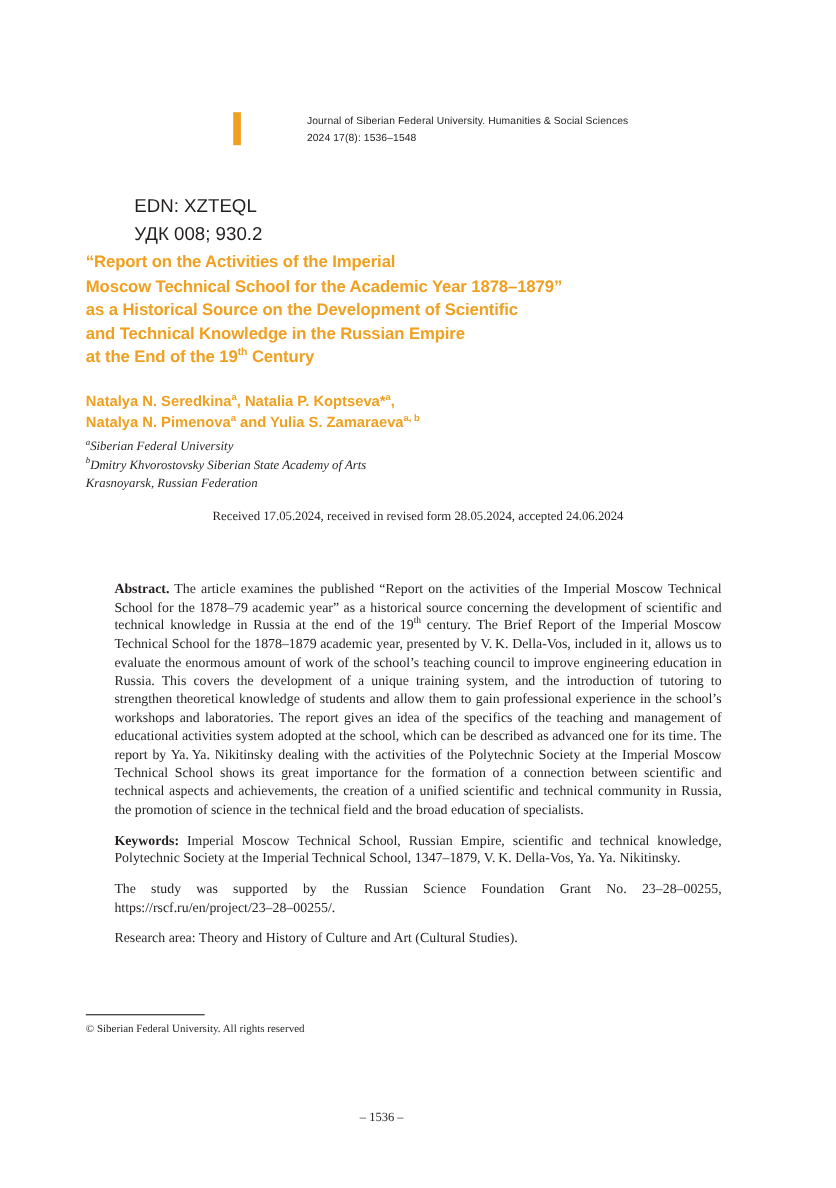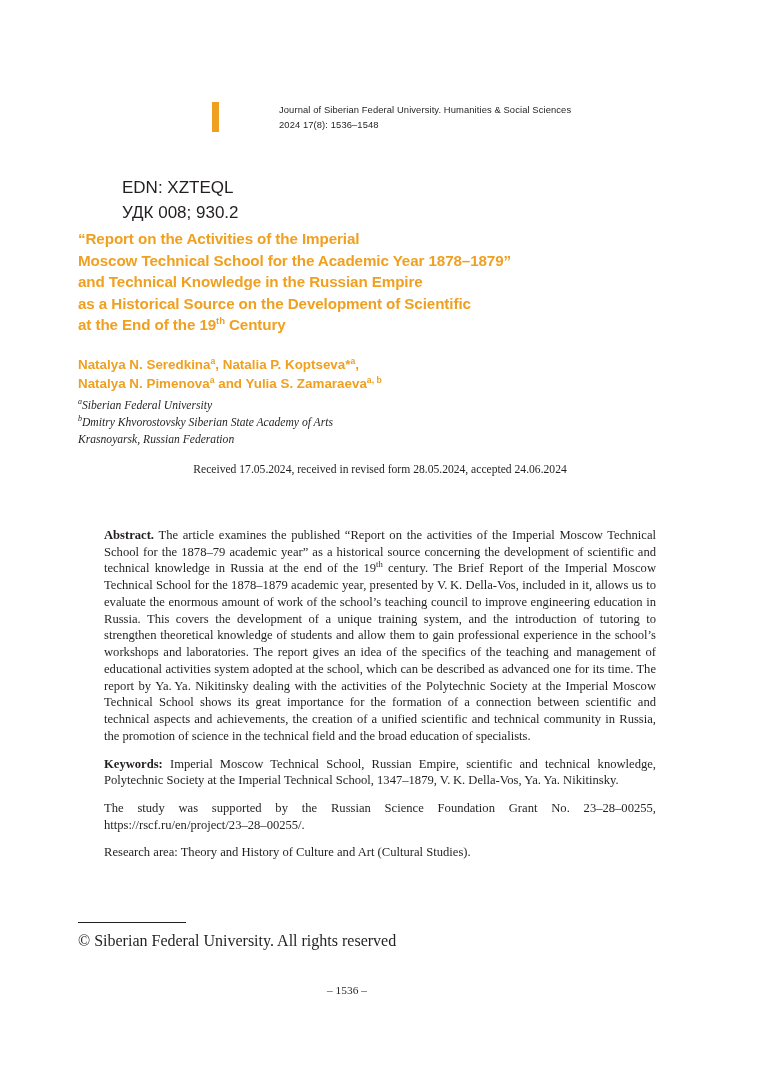--- a/index.html
+++ b/index.html
@@ -154,32 +154,32 @@
     top: 922px;
     width: 108px;
     height: 1px;
     background: #231f20;
   }
   .footnotes {
     position: absolute;
     left: 78px;
     top: 928px;
     width: 600px;
-    font-size: 16px;
+    font-size: 10px;
     line-height: 1.62;
     color: #231f20;
   }
   .footnotes .fn-row { display: block; white-space: nowrap; }
   .fn-star { display: inline-block; width: 14px; }
 
   
   .page-number {
     position: absolute;
     left: 0;
-    top: 984px;
+    top: 1010px;
     width: 694px;
     text-align: center;
     font-size: 11.4px;
     color: #231f20;
   }
 </style>
 </head>
 <body>
 
 <div class="page">
@@ -193,22 +193,22 @@
   </div>
 
   <div class="edn-block">
     <div>EDN: XZTEQL</div>
     <div>УДК 008; 930.2</div>
   </div>
 
   <div class="article-title">
     <div>“Report on the Activities of the Imperial</div>
     <div>Moscow Technical School for the Academic Year 1878–1879”</div>
+    <div>as a Historical Source on the Development of Scientific</div>
     <div>and Technical Knowledge in the Russian Empire</div>
-    <div>as a Historical Source on the Development of Scientific</div>
     <div><span>at the End of the 19</span><sup>th</sup><span> Century</span></div>
   </div>
 
   <div class="authors">
     <div><span>Natalya N. Seredkina</span><sup>a</sup><span>, Natalia P. Koptseva*</span><sup>a</sup><span>,</span></div>
     <div><span>Natalya N. Pimenova</span><sup>a</sup><span> and Yulia S. Zamaraeva</span><sup>a, b</sup></div>
   </div>
 
   <div class="affiliations">
     <div><sup>a</sup><span>Siberian Federal University</span></div>

